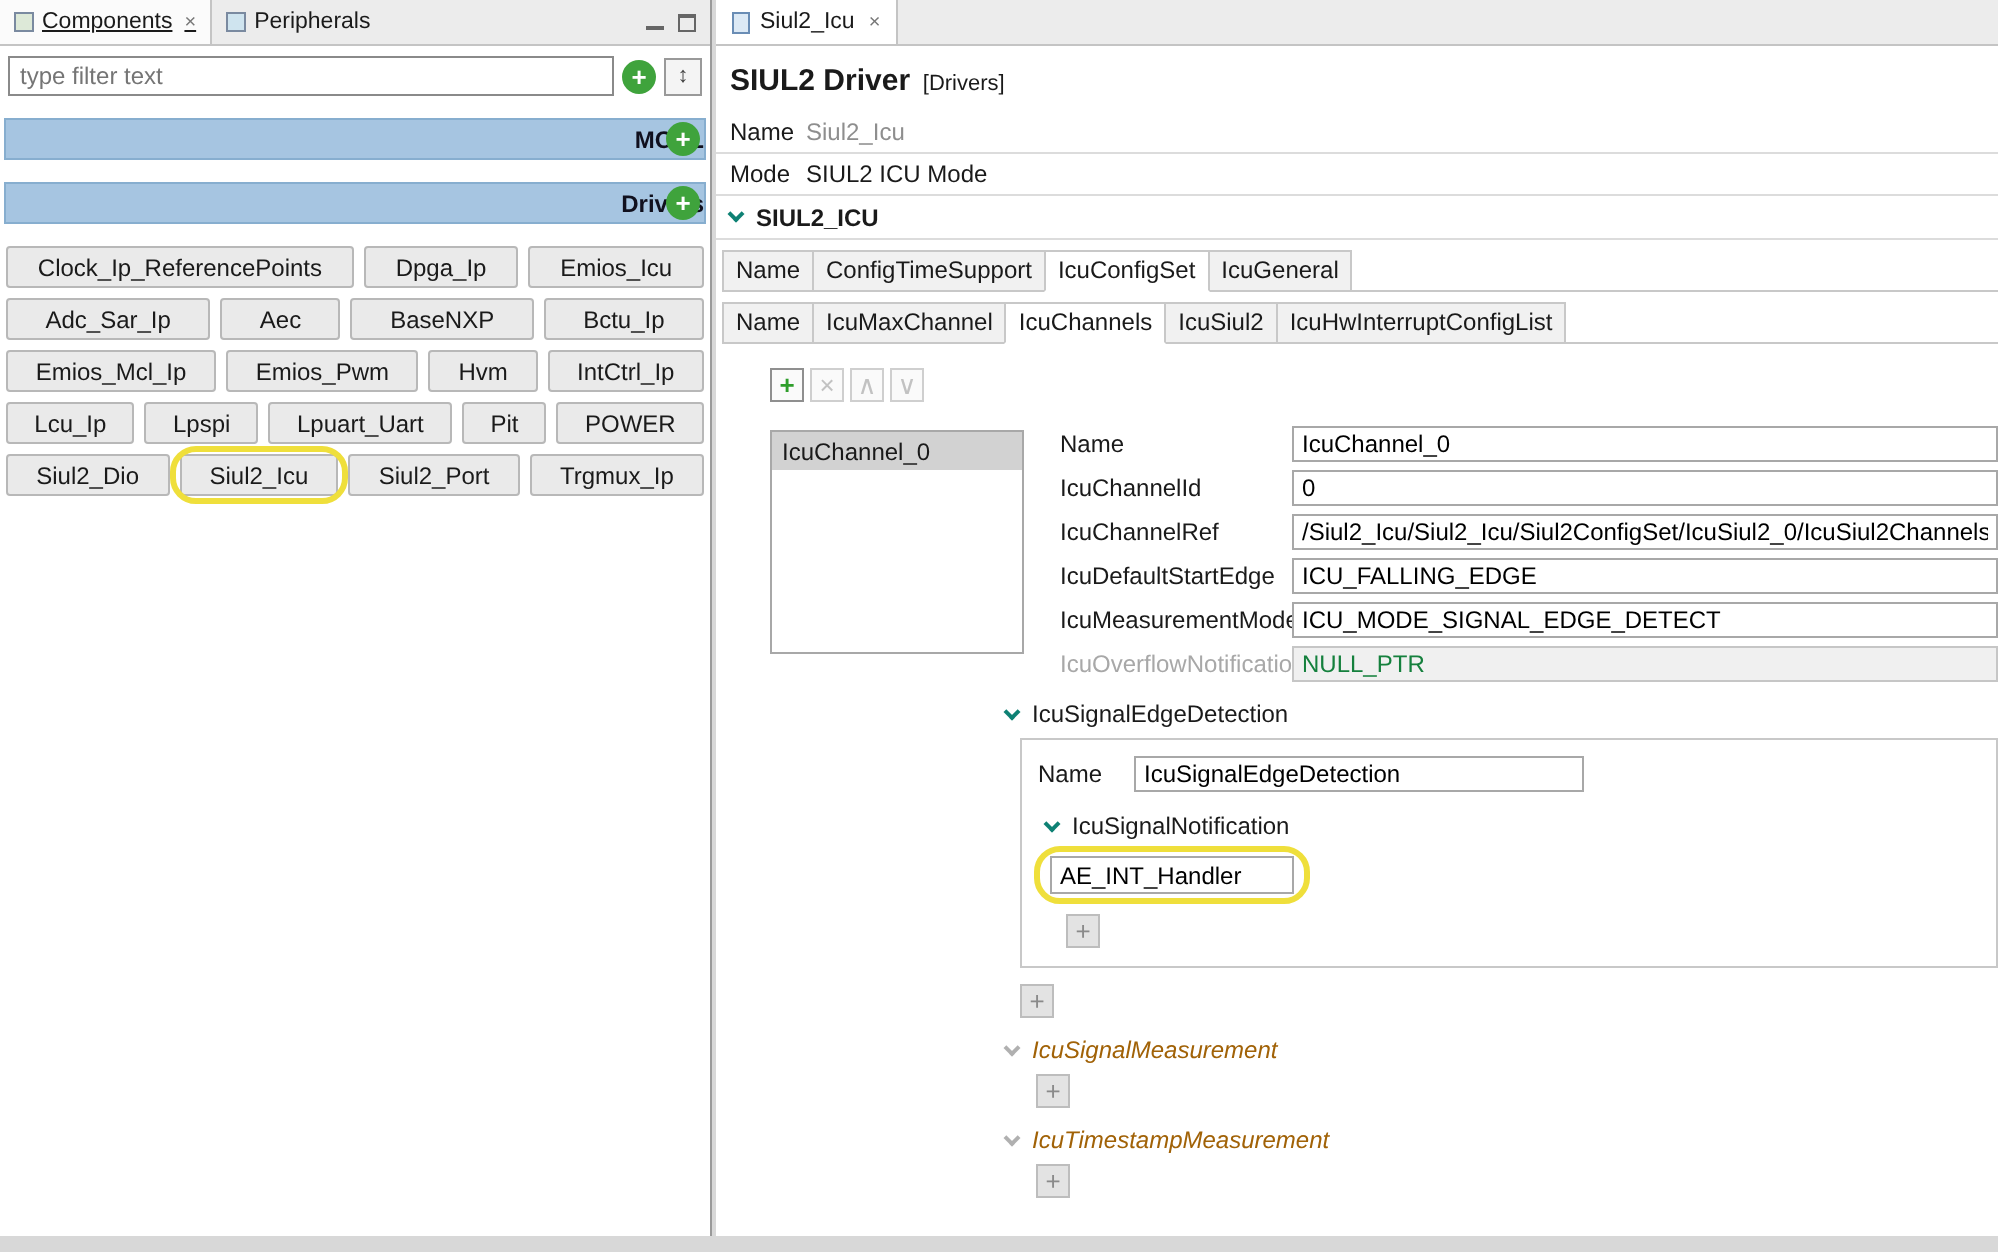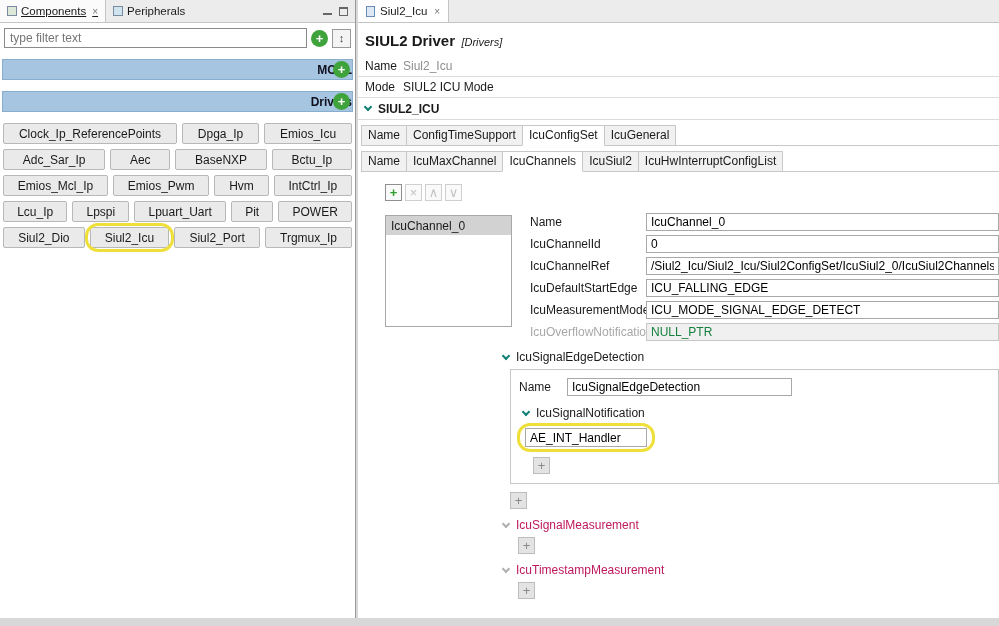--- a/index.html
+++ b/index.html
@@ -43,21 +43,21 @@
   .pbtn.hl::after { content: ""; position: absolute; top: -5px; bottom: -5px; left: -6px; right: -6px;
     border: 3px solid #efdf3b; border-radius: 13px; pointer-events: none; }
   
   .right-pane { position: absolute; left: 358px; top: 0; width: 641px; height: 618px; background: #fff; }
   .rtabs { height: 23px; background: #ececec; border-bottom: 1px solid #c4c4c4; display: flex; }
   .rtab { background: #fff; border-right: 1px solid #c4c4c4; display: flex; align-items: center;
     gap: 5px; padding: 0 8px; font-size: 11.5px; }
   .doc-icon { width: 9px; height: 11px; border: 1px solid #6a8db5; background: #dce9f5; flex: none; }
   .title-row { padding: 9px 0 7px 7px; }
   .title { font-size: 15px; font-weight: bold; }
-  .suffix { font-size: 11px; font-style: italic; margin-left: 3px; }
+  .suffix { font-size: 11px; margin-left: 3px; }
   .prow { height: 21px; display: flex; align-items: center; border-bottom: 1px solid #dcdcdc; padding-left: 7px; }
   .plabel { width: 38px; flex: none; }
   .gray-text { color: #8e8e8e; }
   .sec { height: 22px; display: flex; align-items: center; gap: 7px; padding-left: 7px;
     border-bottom: 1px solid #dcdcdc; font-weight: bold; }
   .chev { width: 6px; height: 6px; border-right: 2px solid #0e8174; border-bottom: 2px solid #0e8174;
     transform: rotate(45deg); flex: none; margin-top: -3px; }
   .chev.gray { border-color: #b0b0b0; }
   .tabrow { display: flex; margin: 5px 0 0 3px; border-bottom: 1px solid #c8c8c8; }
   .stab { padding: 2px 6px 3px 6px; border: 1px solid #c8c8c8; border-bottom: none;
@@ -73,21 +73,21 @@
     border: 1px solid #a8a8a8; background: #fff; }
   .chitem { height: 19px; display: flex; align-items: center; padding-left: 5px; background: #d2d2d2; }
   .formcol { margin-left: 172px; }
   .frow { display: flex; align-items: center; height: 18px; margin-bottom: 4px; }
   .flabel { width: 116px; flex: none; }
   .finput { flex: 1; height: 18px; border: 1px solid #a8a8a8; padding: 0 4px; font: inherit;
     background: #fff; min-width: 0; }
   .frow.dis .flabel { color: #a8a8a8; }
   .frow.dis .finput { background: #f0f0f0; color: #15803d; border-color: #c6c6c6; }
   .subsec { display: flex; align-items: center; gap: 7px; margin: 9px 0 5px 145px; }
-  .subsec.gray { color: #be185d; }
+  .subsec.gray { color: #a16207; font-style: italic; }
   .groupbox { margin-left: 152px; border: 1px solid #c8c8c8; padding: 8px 8px 9px 8px; }
   .gb-name-row { display: flex; align-items: center; }
   .gb-name-label { width: 48px; flex: none; }
   .gb-name-input { width: 225px; height: 18px; border: 1px solid #a8a8a8; padding: 0 4px; font: inherit; }
   .subsec2 { display: flex; align-items: center; gap: 7px; margin: 10px 0 8px 4px; }
   .hl2 { position: relative; display: inline-block; margin-left: 6px; }
   .hl2::after { content: ""; position: absolute; top: -5px; bottom: -5px; left: -8px; right: -8px;
     border: 3px solid #efdf3b; border-radius: 13px; pointer-events: none; }
   .notif-input { width: 122px; height: 19px; border: 1px solid #a8a8a8; padding: 0 4px; font: inherit; }
   .plus-sq { width: 17px; height: 17px; border: 1px solid #bdbdbd; background: #e3e3e3; color: #8a8a8a;

